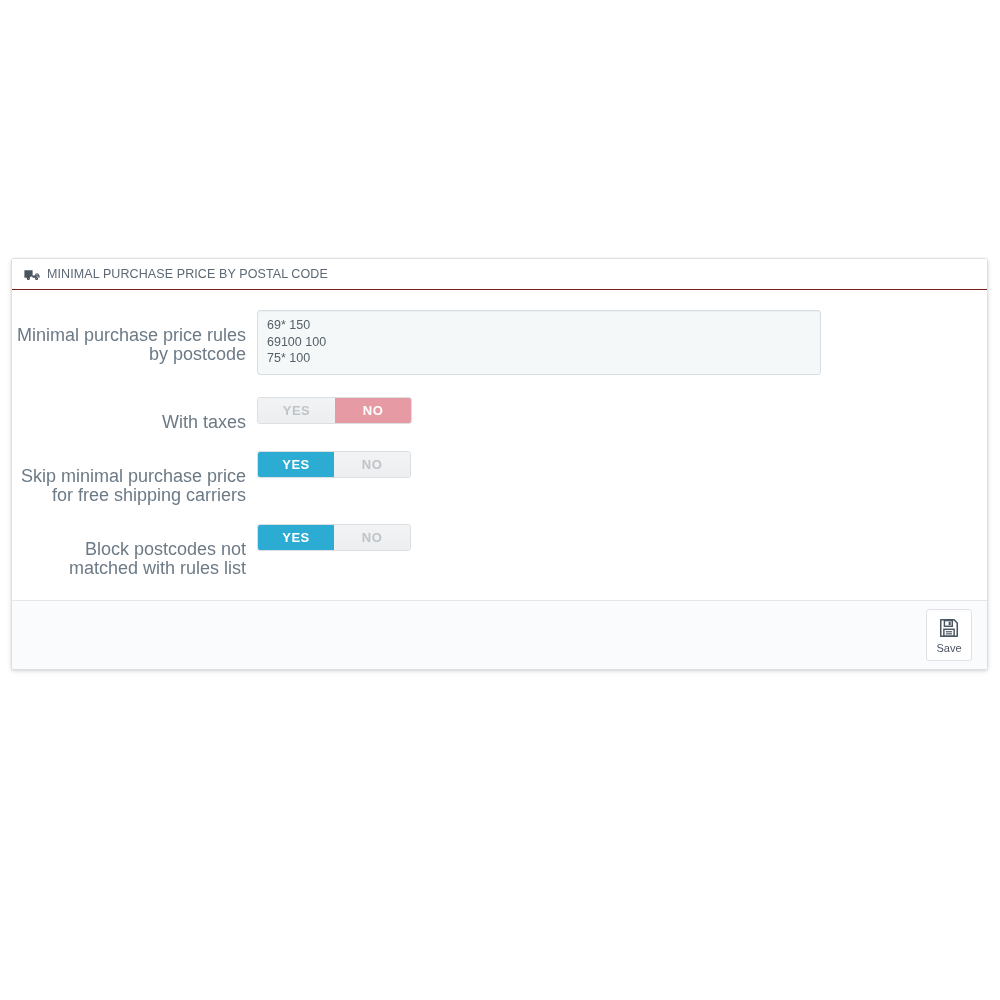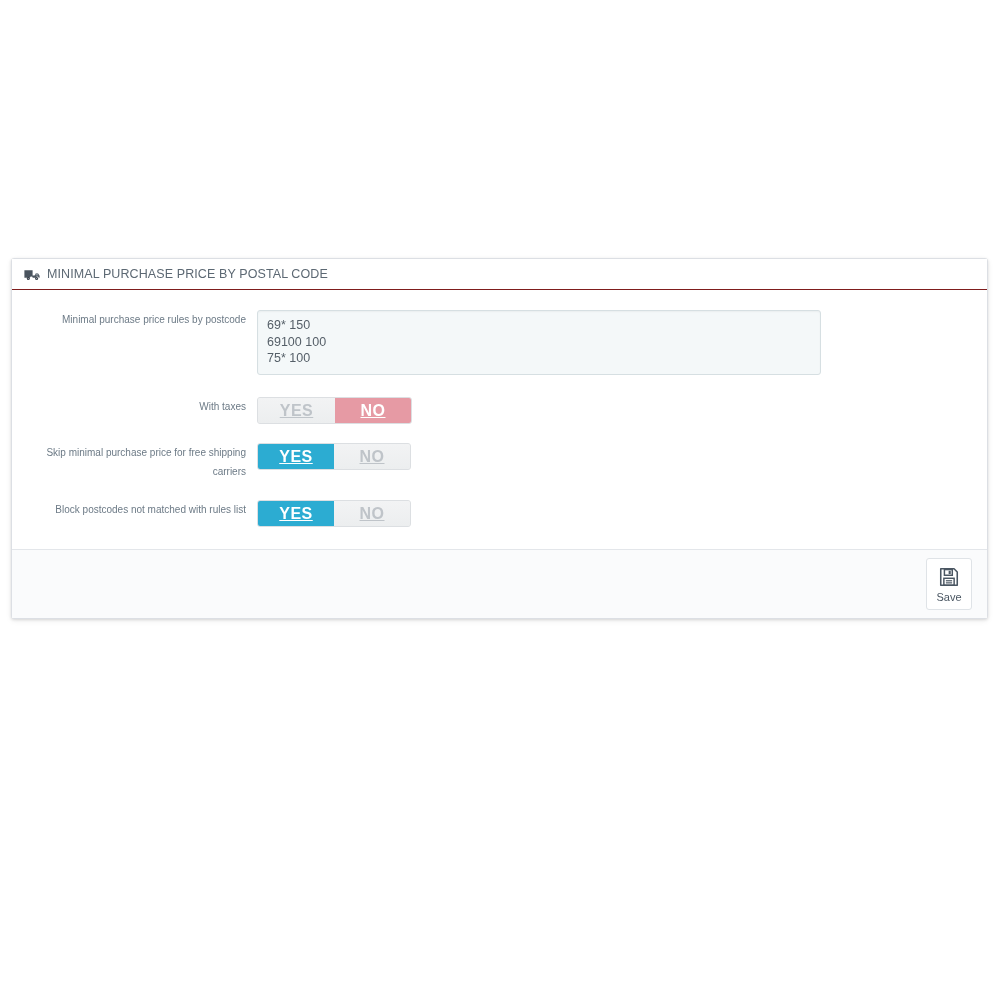--- a/index.html
+++ b/index.html
@@ -70,24 +70,25 @@
     align-items: flex-start;
     margin-bottom: 0;
   }
 
   .form-label {
     width: 245px;
     flex: 0 0 245px;
     text-align: right;
     padding-right: 11px;
     box-sizing: border-box;
-    font-size: 10px;
+    font-size: 18px;
     line-height: 19px;
     color: #6c7a86;
     font-weight: 400;
+    margin-top: 16px;
   }
 
   .form-control {
     flex: 1 1 auto;
     padding-right: 18px;
   }
 
   
   .rules-textarea {
     width: 564px;
@@ -130,28 +131,27 @@
     box-sizing: border-box;
     background: #eceeef;
     vertical-align: top;
   }
 
   .switch-seg {
     display: flex;
     align-items: center;
     justify-content: center;
     height: 25px;
-    font-size: 16px;
+    font-size: 13px;
     font-weight: 700;
     letter-spacing: 0.5px;
     color: #b9bec3;
     background: #eff0f1;
     box-sizing: border-box;
     user-select: none;
-    text-decoration: underline;
   }
   .switch-seg.yes { width: 77px; }
   .switch-seg.no  { width: 76px; }
 
   .switch-seg.on-yes {
     background: #2cacd2;
     color: #ffffff;
   }
   .switch-seg.on-no {
     background: #e69aa4;

